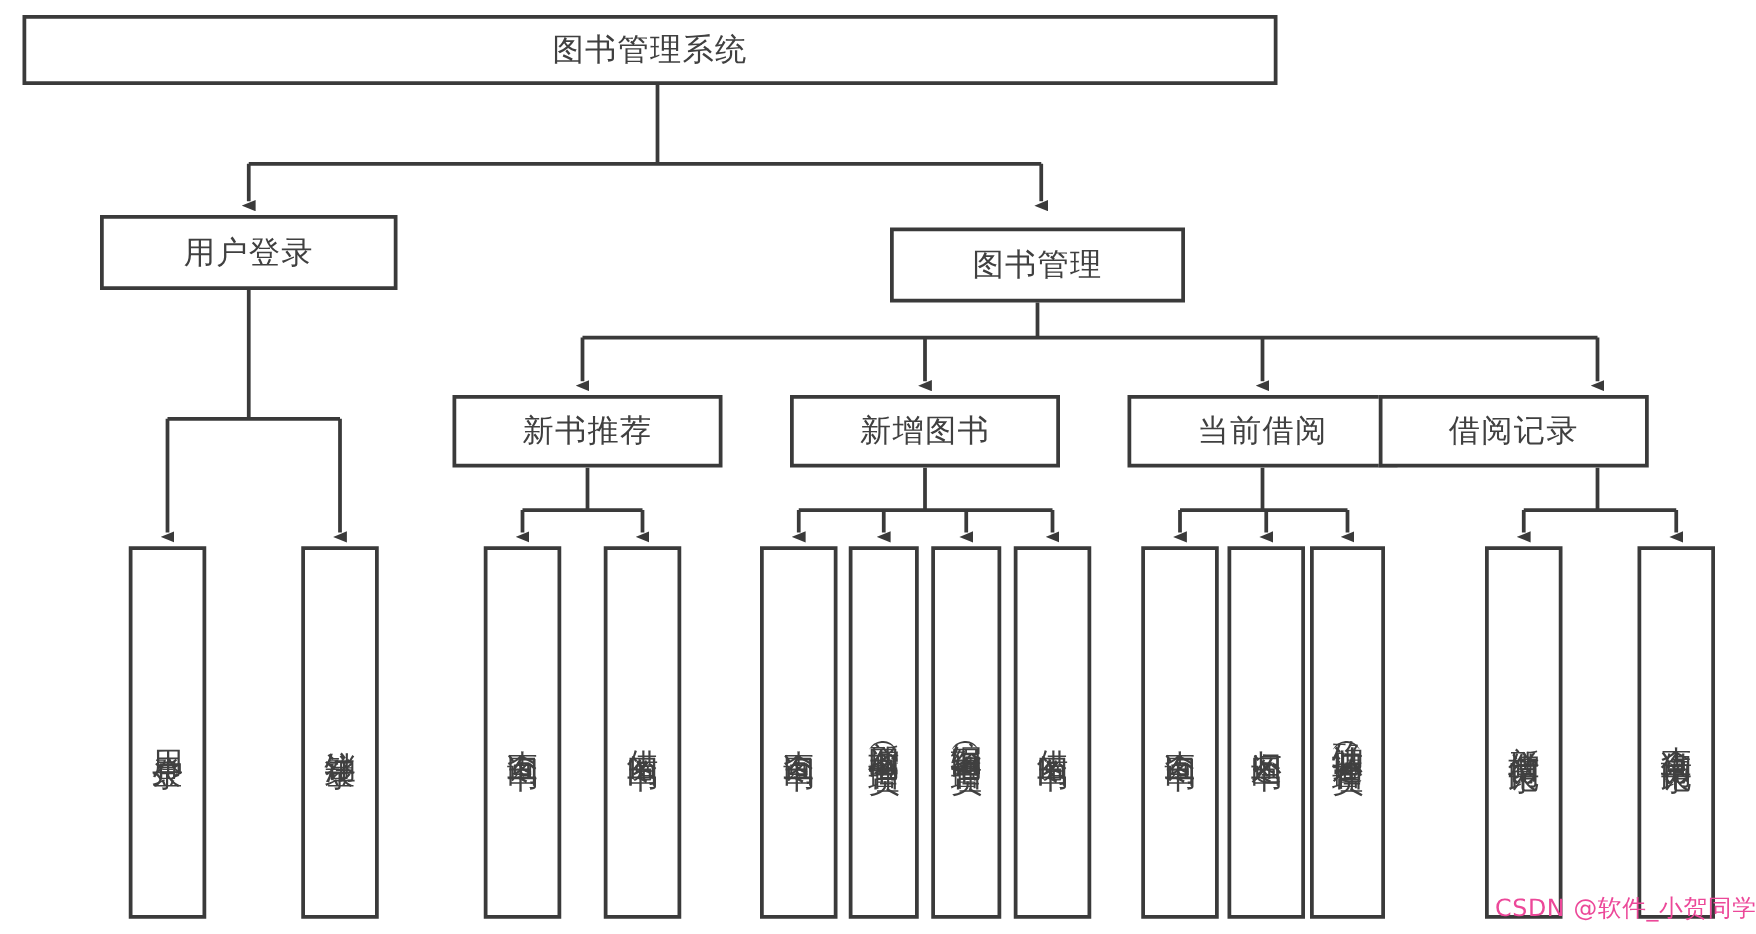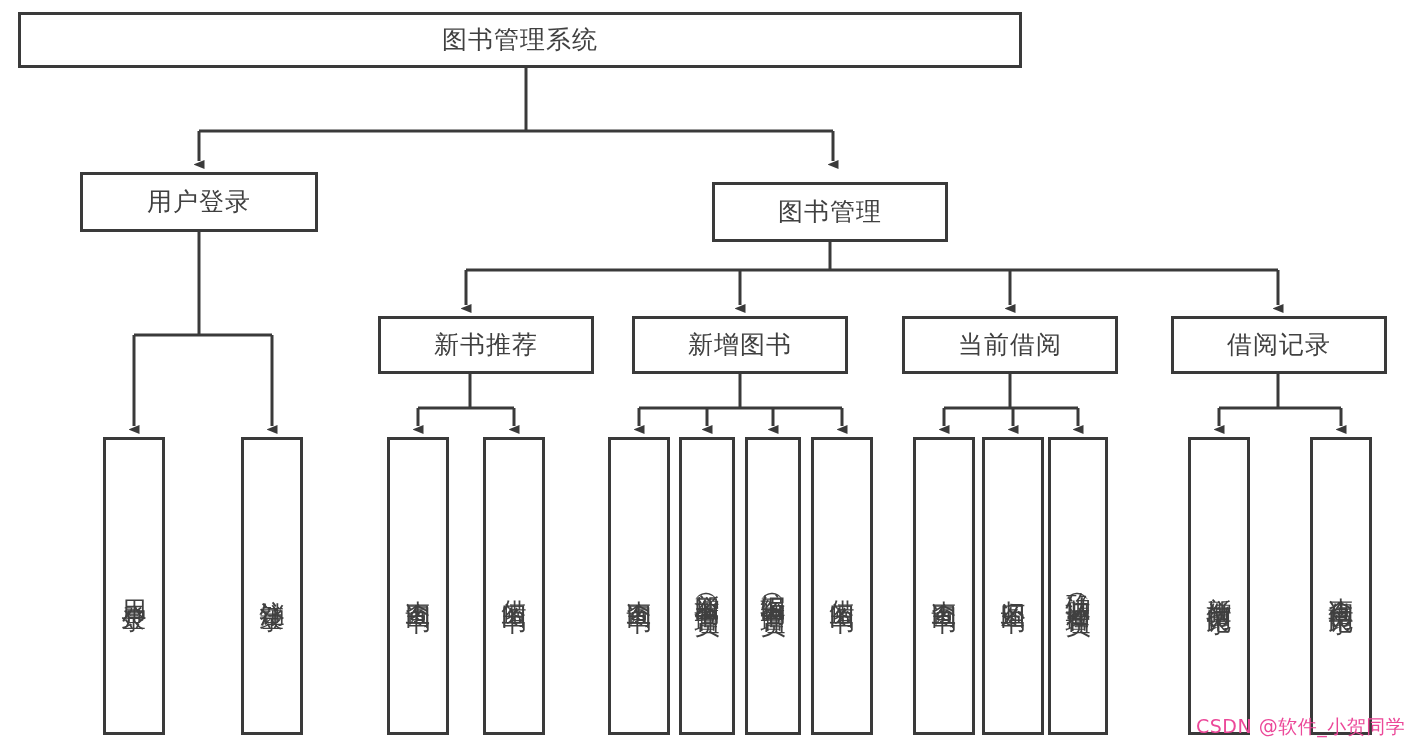--- a/index.html
+++ b/index.html
@@ -121,30 +121,30 @@
     <span class="txt">图书管理系统</span>
   </div>
 
   <div class="node h" style="left:80px; top:172px; width:238px; height:60px;">
     <span class="txt">用户登录</span>
   </div>
   <div class="node h" style="left:712px; top:172px; width:236px; height:60px;margin-top:10px;">
     <span class="txt">图书管理</span>
   </div>
 
-  <div class="node h" style="left:362px; top:316px; width:216px; height:58px;margin-left:16px;">
+  <div class="node h" style="left:362px; top:316px; width:216px; height:58px;">
     <span class="txt">新书推荐</span>
   </div>
   <div class="node h" style="left:632px; top:316px; width:216px; height:58px;">
     <span class="txt">新增图书</span>
   </div>
   <div class="node h" style="left:902px; top:316px; width:216px; height:58px;">
     <span class="txt">当前借阅</span>
   </div>
-  <div class="node h" style="left:1171px; top:316px; width:216px; height:58px;">
+  <div class="node h" style="left:1103px; top:316px; width:216px; height:58px;">
     <span class="txt">借阅记录</span>
   </div>
 
   <div class="node v" style="left:103px; top:437px; width:62px; height:298px;">
     <span class="txt">用户登录</span>
   </div>
   <div class="node v" style="left:241px; top:437px; width:62px; height:298px;">
     <span class="txt">注销登录</span>
   </div>
   <div class="node v" style="left:387px; top:437px; width:62px; height:298px;">

